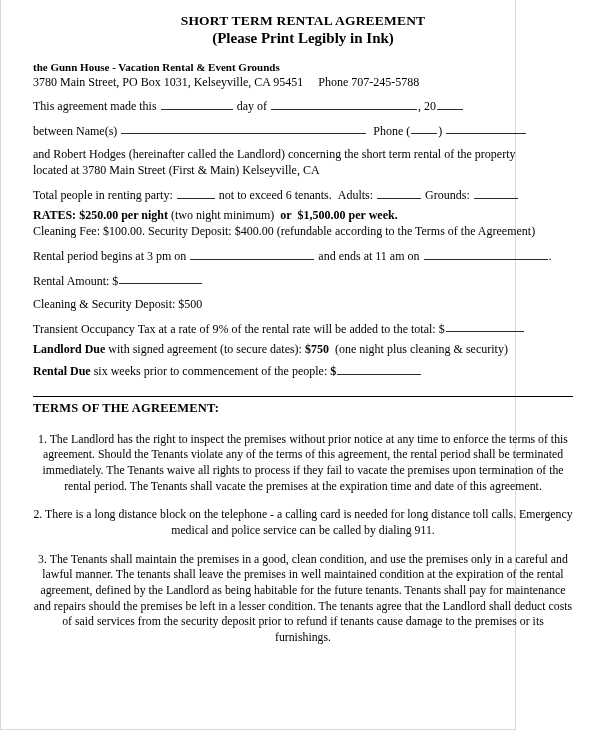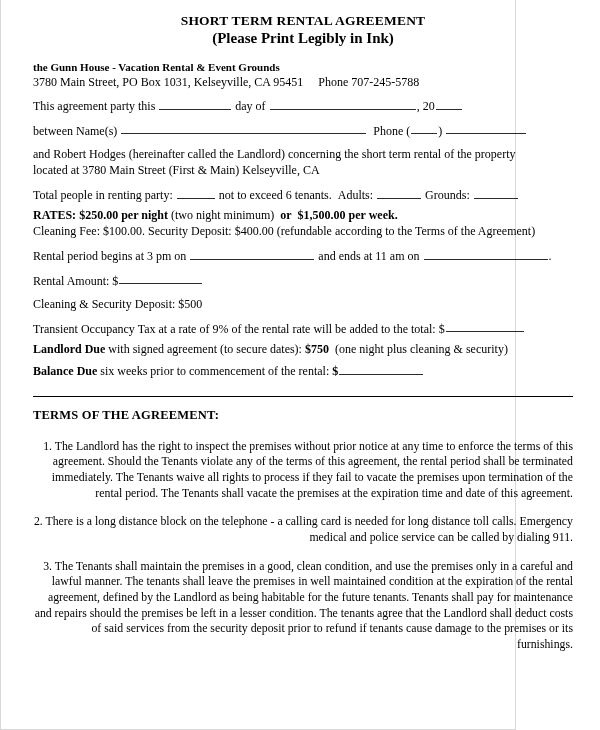--- a/index.html
+++ b/index.html
@@ -82,45 +82,45 @@
   
   .rule {
     border: none;
     border-top: 1.4px solid #000;
     margin: 17px 0 0 0;
     width: 540px;
   }
   .terms-head {
     font-weight: bold;
     font-size: 12.5px;
-    margin-top: 11px;
+    margin-top: 4px;
     letter-spacing: 0.2px;
   }
   .para {
     font-size: 11.8px;
     line-height: 1.33;
     margin-top: 13px;
-    text-align: right;
+    text-align: center;
   }
   .para.first { margin-top: 16px; }
 </style>
 </head>
 <body>
 
 <div id="page">
   <div class="inner">
 
     <div class="doc-title">SHORT TERM RENTAL AGREEMENT</div>
     <div class="doc-subtitle">(Please Print Legibly in Ink)</div>
 
     <div class="prop-name">the Gunn House - Vacation Rental &amp; Event Grounds</div>
     <div class="prop-addr">3780 Main Street, PO Box 1031, Kelseyville, CA 95451     Phone 707-245-5788</div>
 
     <div class="line">
-      <span>This agreement party this</span>
+      <span>This agreement made this</span>
       <span class="ul" style="width:72px"></span>
       <span>day of</span>
       <span class="ul" style="width:146px"></span><span>, 20</span><span class="ul" style="width:26px"></span>
     </div>
 
     <div class="line">
       <span>between Name(s)</span>
       <span class="ul" style="width:245px"></span>
       &nbsp;<span>Phone (</span><span class="ul" style="width:26px"></span><span>)</span>
       <span class="ul" style="width:80px"></span>
@@ -169,22 +169,22 @@
 
 
     <div class="line biggap">
       <span class="b">Landlord Due</span>
       <span>with signed agreement (to secure dates):</span>
       <span class="b">$750</span>
       &nbsp;<span>(one night plus cleaning &amp; security)</span>
     </div>
 
     <div class="line biggap">
-      <span class="b">Balance Due</span>
-      <span>six weeks prior to commencement of the rental:</span>
+      <span class="b">Rental Due</span>
+      <span>six weeks prior to commencement of the people:</span>
       <span class="b">$</span><span class="ul" style="width:84px"></span>
     </div>
 
     <hr class="rule">
 
     <div class="terms-head">TERMS OF THE AGREEMENT:</div>
 
     <div class="para first">1. The Landlord has the right to inspect the premises without prior notice at any time to enforce the terms of this agreement. Should the Tenants violate any of the terms of this agreement, the rental period shall be terminated immediately. The Tenants waive all rights to process if they fail to vacate the premises upon termination of the rental period. The Tenants shall vacate the premises at the expiration time and date of this agreement.</div>
     <div class="para">2. There is a long distance block on the telephone - a calling card is needed for long distance toll calls. Emergency medical and police service can be called by dialing 911.</div>
     <div class="para">3. The Tenants shall maintain the premises in a good, clean condition, and use the premises only in a careful and lawful manner. The tenants shall leave the premises in well maintained condition at the expiration of the rental agreement, defined by the Landlord as being habitable for the future tenants.   Tenants shall pay for maintenance and repairs should the premises be left in a lesser condition. The tenants agree that the Landlord shall deduct costs of said services from the security deposit prior to refund if tenants cause damage to the premises or its furnishings.</div>

